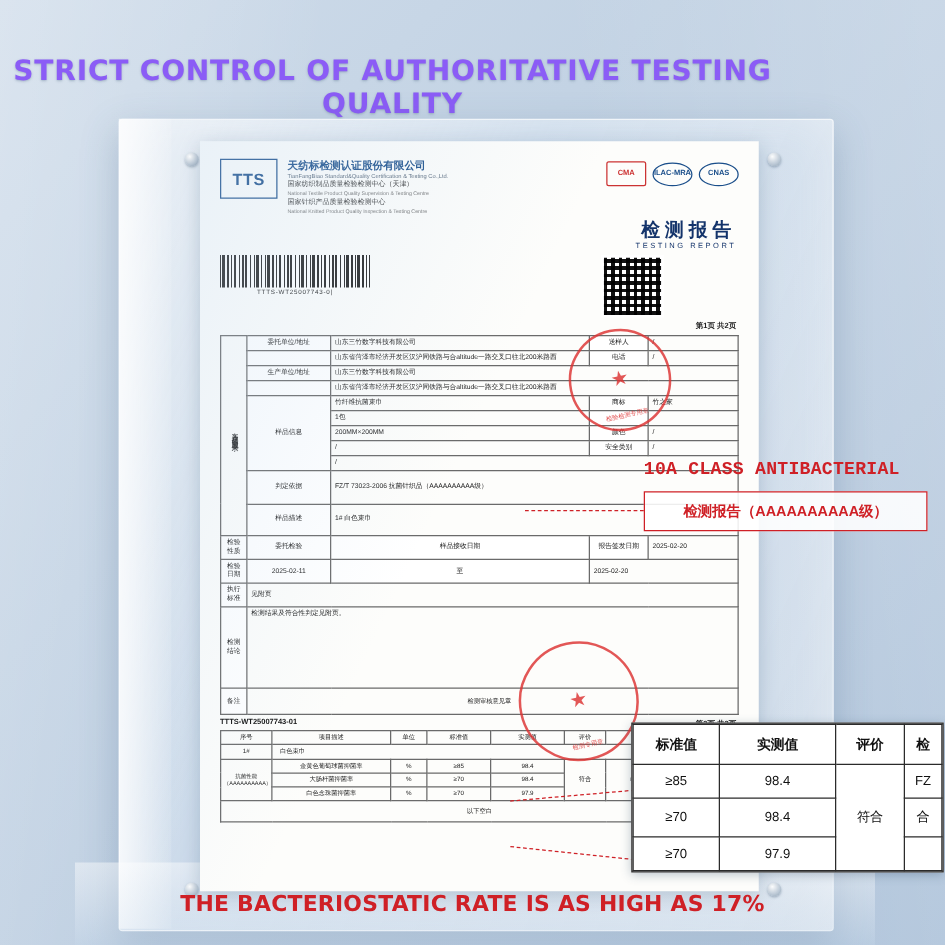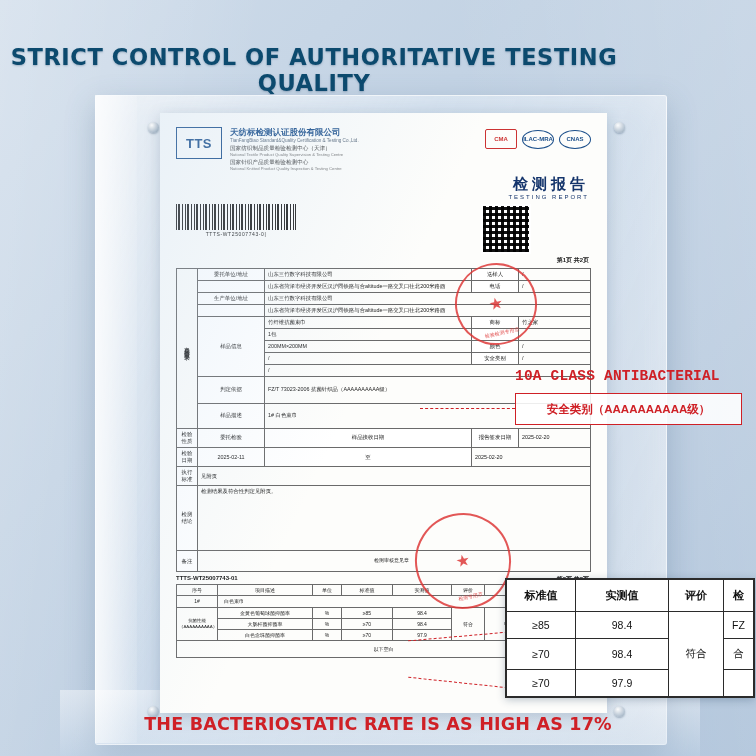--- a/index.html
+++ b/index.html
@@ -11,21 +11,21 @@
   }
   .bg-sheen{
     position:absolute;inset:0;
     background:
       linear-gradient(100deg, rgba(255,255,255,0.25) 0%, rgba(255,255,255,0) 30%),
       linear-gradient(260deg, rgba(255,255,255,0.18) 0%, rgba(255,255,255,0) 35%);
     pointer-events:none;
   }
   .headline{
     position:absolute;top:44px;left:0;width:628px;text-align:center;
-    color:#0c4a6e;font-size:22.5px;font-weight:bold;letter-spacing:.6px;
+    color:#8b5cf6;font-size:22.5px;font-weight:bold;letter-spacing:.6px;
     text-shadow:0 1px 2px rgba(60,90,120,.35);
     font-family:"DejaVu Sans", sans-serif;
   }
   
   .acrylic{
     position:absolute;left:95px;top:95px;width:570px;height:648px;
     background:linear-gradient(115deg, rgba(255,255,255,.55), rgba(228,239,250,.35) 40%, rgba(255,255,255,.42));
     border:1px solid rgba(255,255,255,.65);
     box-shadow:0 10px 30px rgba(70,100,135,.28), inset 0 0 40px rgba(255,255,255,.35);
     border-radius:3px;
@@ -319,21 +319,21 @@
     <span class="star">★</span>
     <span class="sub">检测专用章</span>
   </div>
   <div style="position:absolute;left:214px;top:444px;font-size:5px;color:#222">检测审核意见章</div>
 </div>
 
 <div class="blue-tint"></div>
 
 <div class="callout-title">10A CLASS ANTIBACTERIAL</div>
 <div class="callout-box">
-  <span>安全类别（AAAAAAAAAA级）</span>
+  <span>检测报告（AAAAAAAAAA级）</span>
 </div>
 <div class="dash-line" style="left:420px;top:408px;width:95px;"></div>
 <div class="dash-line" style="left:408px;top:636px;width:100px;transform:rotate(-5deg);"></div>
 <div class="dash-line" style="left:408px;top:682px;width:100px;transform:rotate(6deg);"></div>
 
 <div class="zoom">
   <table>
     <tbody>
         <tr>
       <th style="width:66px">标准值</th>

